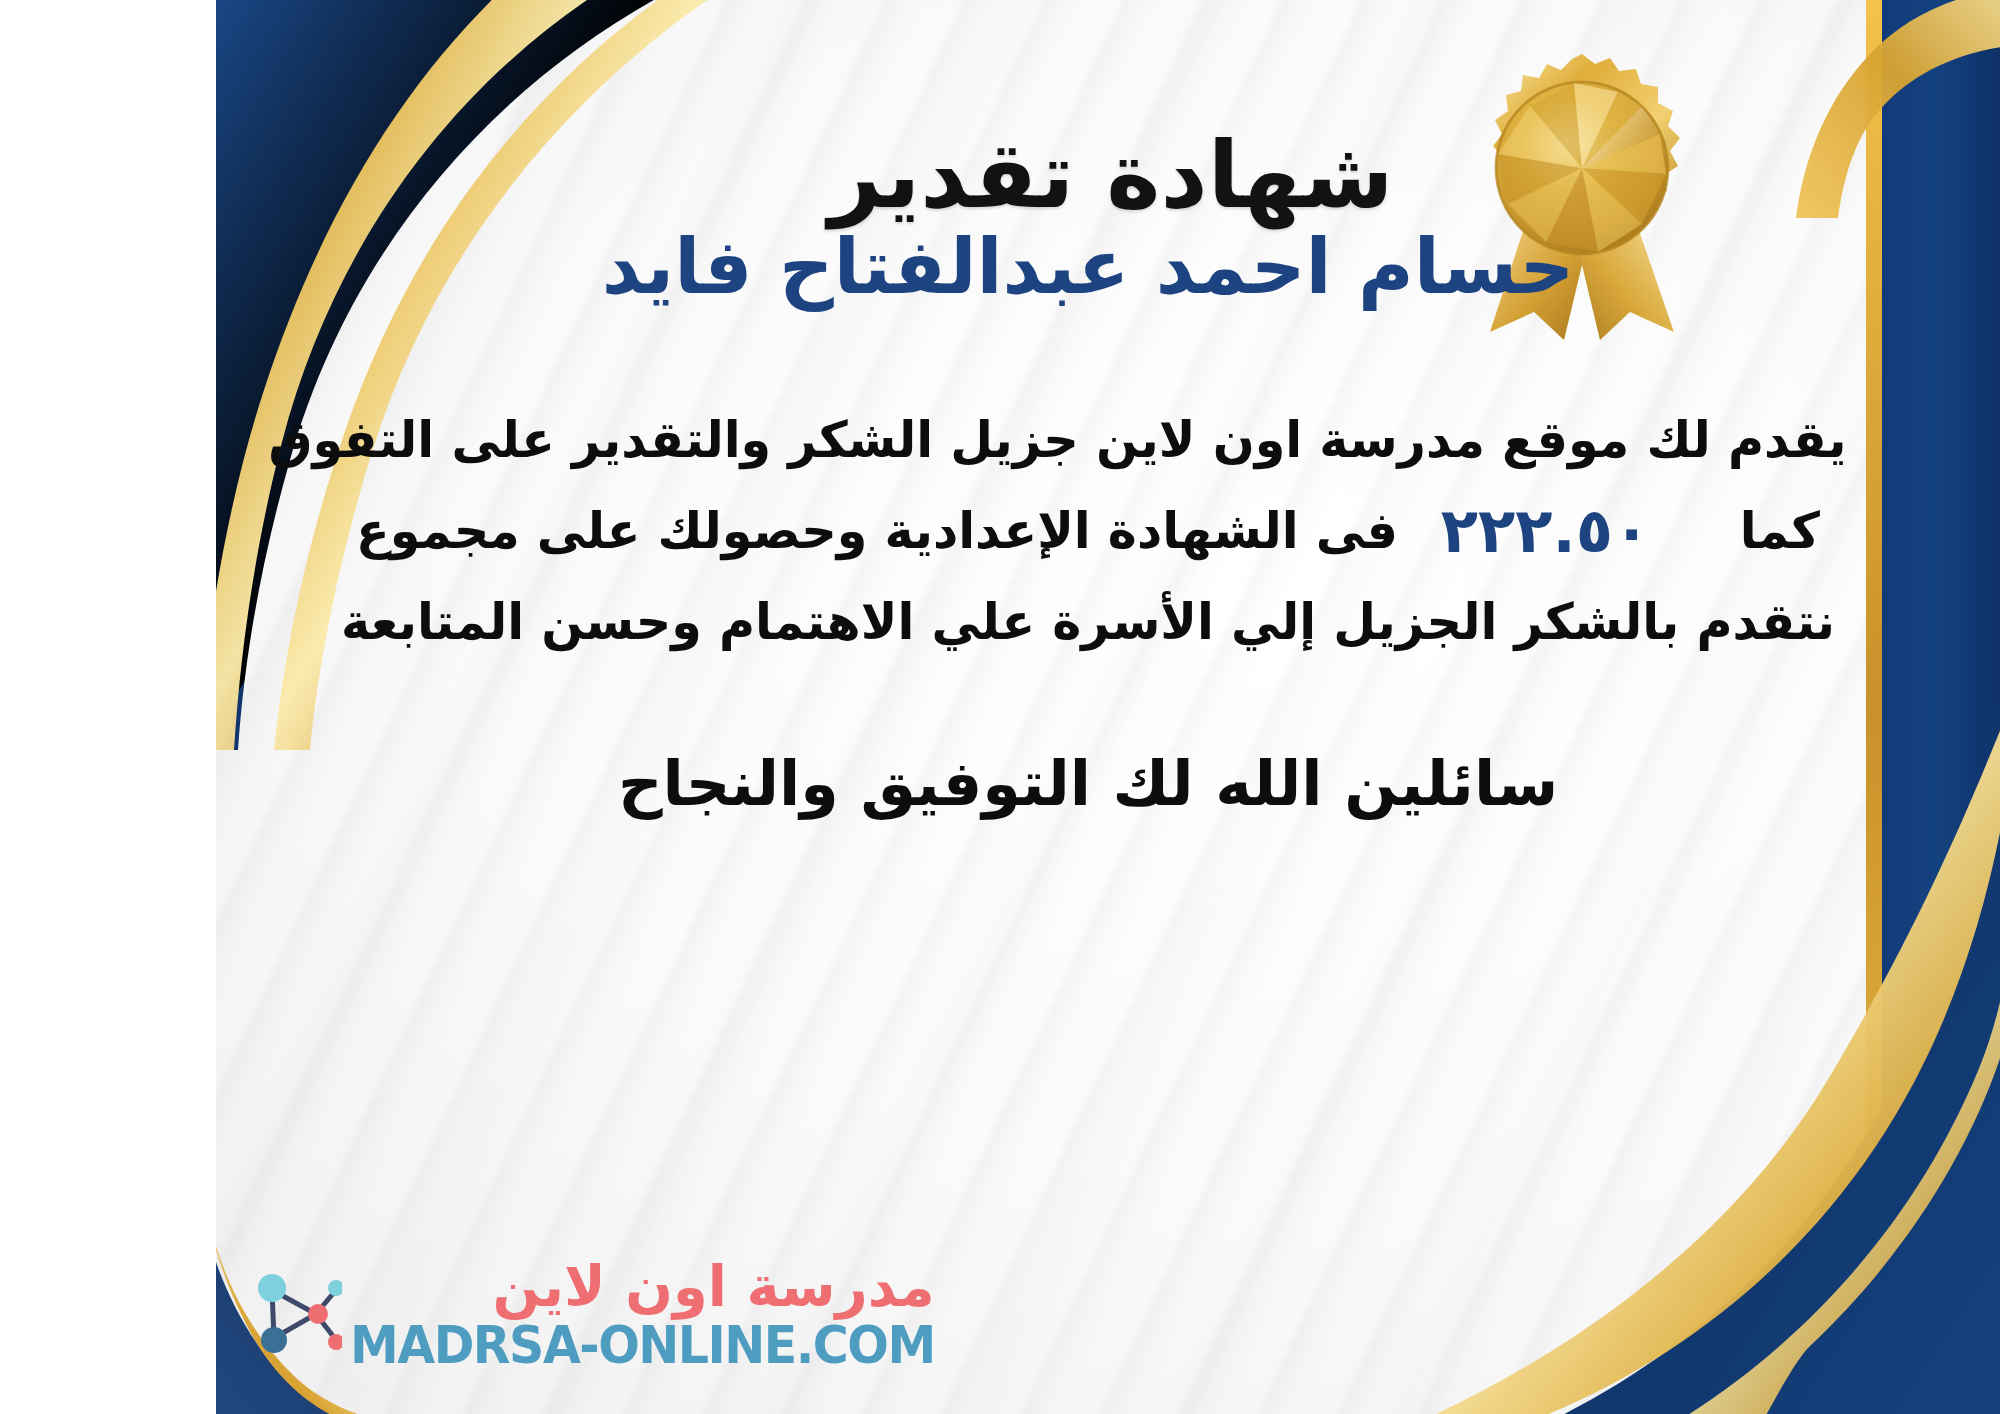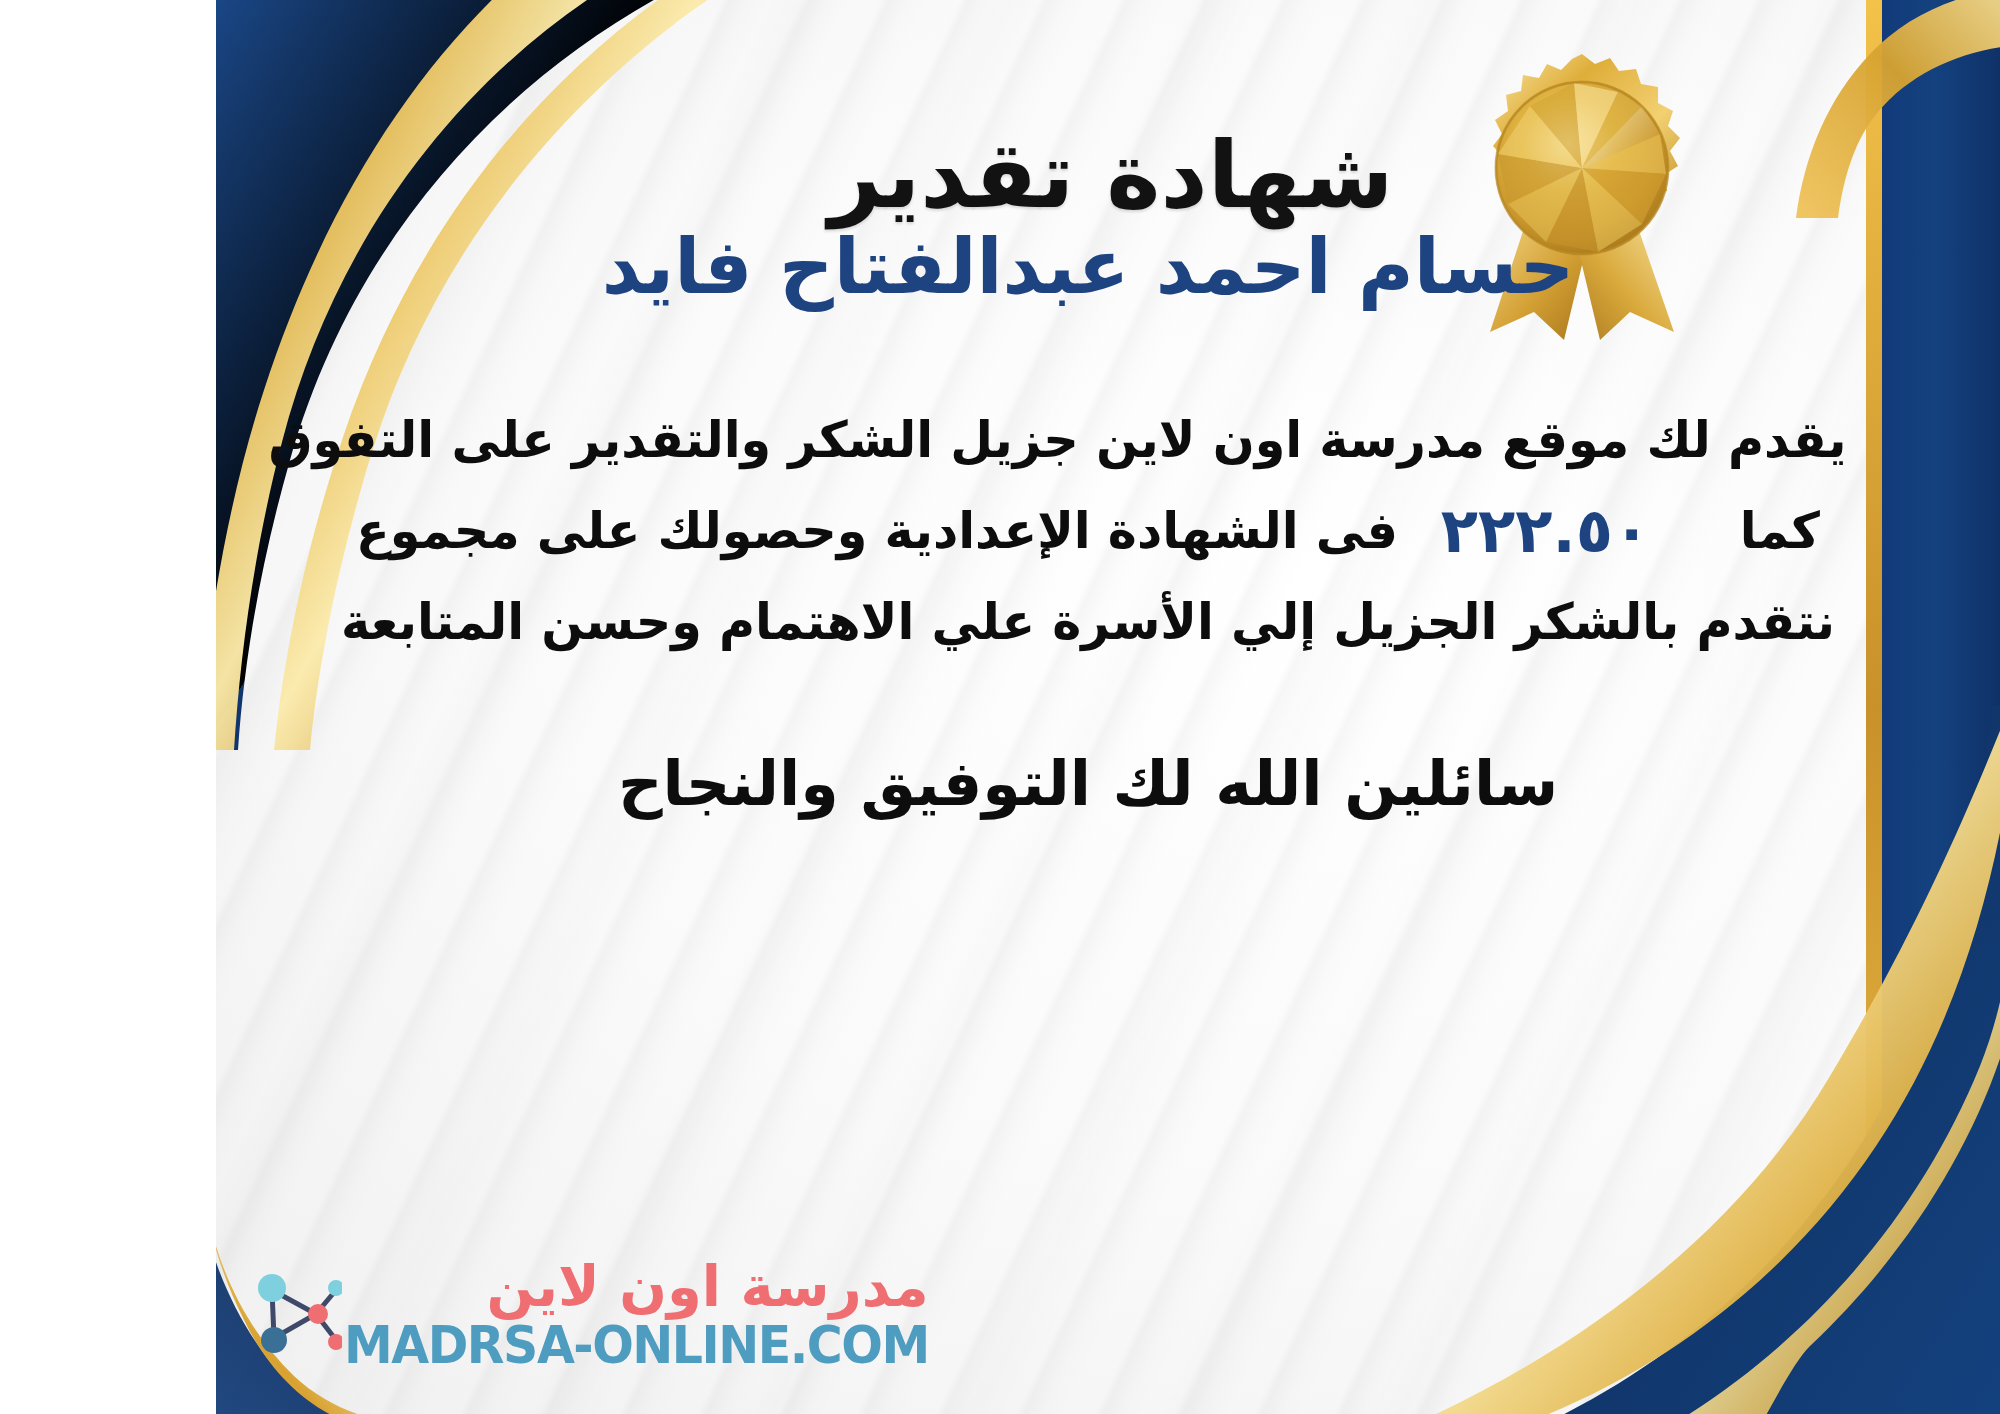--- a/index.html
+++ b/index.html
@@ -127,21 +127,21 @@
     font-weight:600;
     color:#0d0d0d;
     white-space:nowrap;
   }
 
   
   .logo{
     position:absolute;
     left:34px;bottom:44px;
     display:flex;flex-direction:row-reverse;align-items:center;
-    gap:2px;
+    gap:8px;
   }
   .logo-text{
     display:flex;flex-direction:column;align-items:flex-start;
     line-height:1;
   }
   .logo-ar{
     direction:rtl;
     font-size:56px;
     font-weight:700;
     color:#ef6e72;

